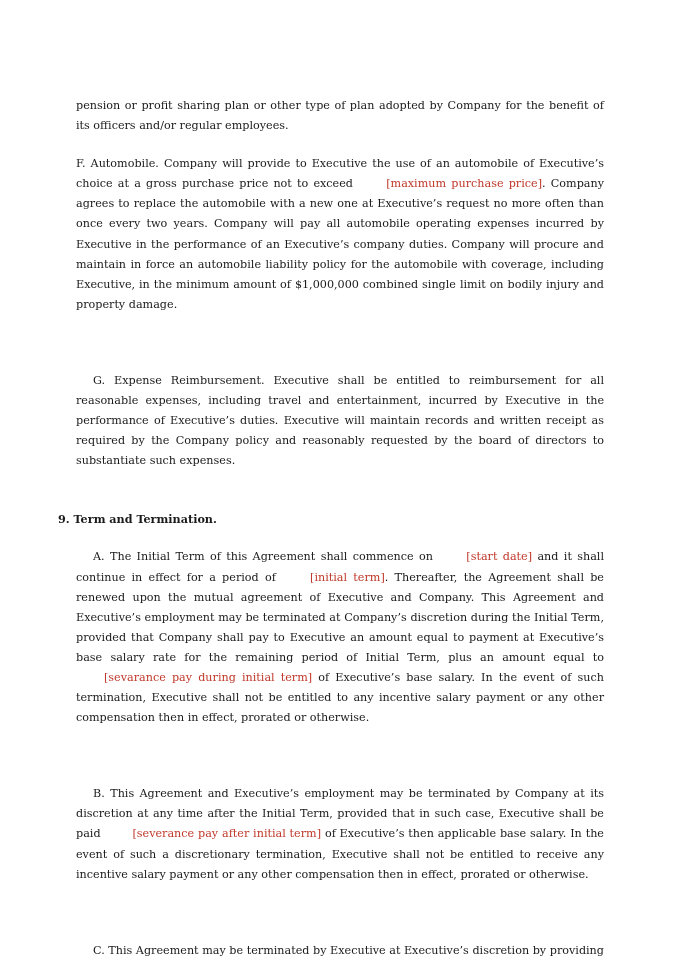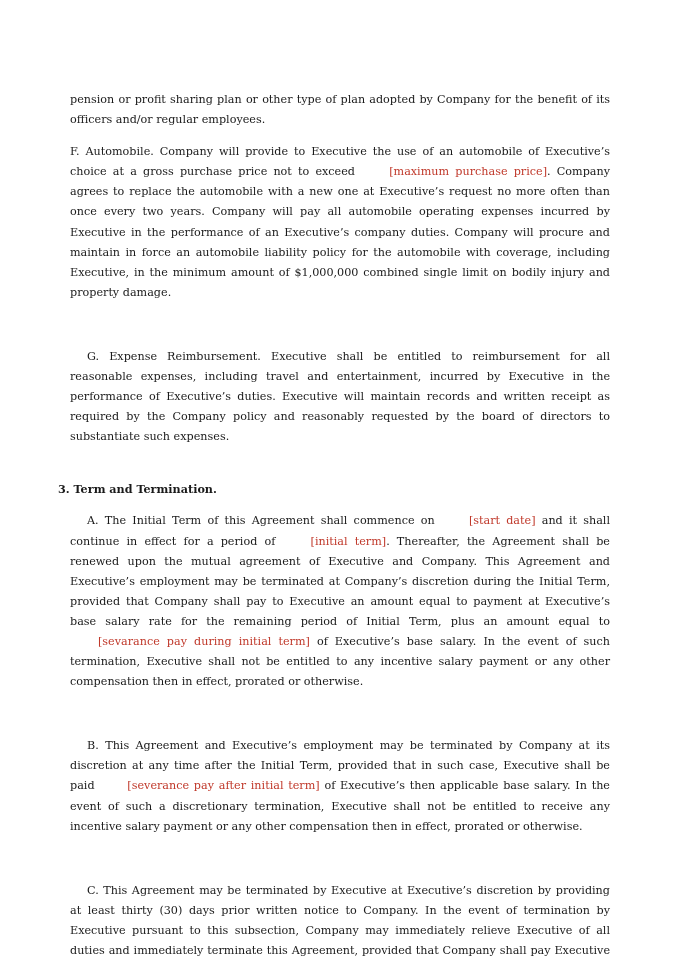--- a/index.html
+++ b/index.html
@@ -2,41 +2,41 @@
 <html><head>
 <meta charset="utf-8">
 <style>
   html, body { margin: 0; padding: 0; background: #ffffff; }
   body { width: 680px; height: 962px; position: relative; overflow: hidden; }
   .page {
     position: absolute; left: 58px; top: 78px; width: 564px;
     font-family: "DejaVu Serif", serif;
     font-size: 11.2px; color: #1a1a1a;
   }
-  .para { margin: 12px; line-height: 20.1px; text-align: justify; }
+  .para { margin: 18px; line-height: 20.1px; text-align: justify; }
   .indent { text-indent: 17px; }
   .gap { height: 20px; }
   .heading { font-weight: bold; margin: 0; line-height: 20px; }
   .ph { color: #c0392b; padding-left: 28px; }
 </style>
 </head>
 <body>
 
 <div class="page">
   <p class="para">pension or profit sharing plan or other type of plan adopted by Company for the benefit of its officers and/or regular employees.</p>
 
   <p class="para"><span>F. Automobile. Company will provide to Executive the use of an automobile of Executive’s choice at a gross purchase price not to exceed </span><span class="ph">[maximum purchase price]</span><span>. Company agrees to replace the automobile with a new one at Executive’s request no more often than once every two years. Company will pay all automobile operating expenses incurred by Executive in the performance of an Executive’s company duties. Company will procure and maintain in force an automobile liability policy for the automobile with coverage, including Executive, in the minimum amount of $1,000,000 combined single limit on bodily injury and property damage.</span></p>
 
   <div class="gap"></div>
 
   <p class="para indent">G. Expense Reimbursement. Executive shall be entitled to reimbursement for all reasonable expenses, including travel and entertainment, incurred by Executive in the performance of Executive’s duties. Executive will maintain records and written receipt as required by the Company policy and reasonably requested by the board of directors to substantiate such expenses.</p>
 
   <div class="gap"></div>
 
-  <p class="heading">3. Term and Termination.</p>
+  <p class="heading">9. Term and Termination.</p>
 
   <p class="para indent"><span>A. The Initial Term of this Agreement shall commence on </span><span class="ph">[start date]</span><span> and it shall continue in effect for a period of </span><span class="ph">[initial term]</span><span>. Thereafter, the Agreement shall be renewed upon the mutual agreement of Executive and Company. This Agreement and Executive’s employment may be terminated at Company’s discretion during the Initial Term, provided that Company shall pay to Executive an amount equal to payment at Executive’s base salary rate for the remaining period of Initial Term, plus an amount equal to </span><span class="ph">[sevarance pay during initial term]</span><span> of Executive’s base salary. In the event of such termination, Executive shall not be entitled to any incentive salary payment or any other compensation then in effect, prorated or otherwise.</span></p>
 
   <div class="gap"></div>
 
   <p class="para indent"><span>B. This Agreement and Executive’s employment may be terminated by Company at its discretion at any time after the Initial Term, provided that in such case, Executive shall be paid </span><span class="ph">[severance pay after initial term]</span><span> of Executive’s then applicable base salary. In the event of such a discretionary termination, Executive shall not be entitled to receive any incentive salary payment or any other compensation then in effect, prorated or otherwise.</span></p>
 
   <div class="gap"></div>
 
   <p class="para indent">C. This Agreement may be terminated by Executive at Executive’s discretion by providing at least thirty (30) days prior written notice to Company. In the event of termination by Executive pursuant to this subsection, Company may immediately relieve Executive of all duties and immediately terminate this Agreement, provided that Company shall pay Executive at the then applicable base salary rate to the termination date included in Executive’s original termination notice.</p>

